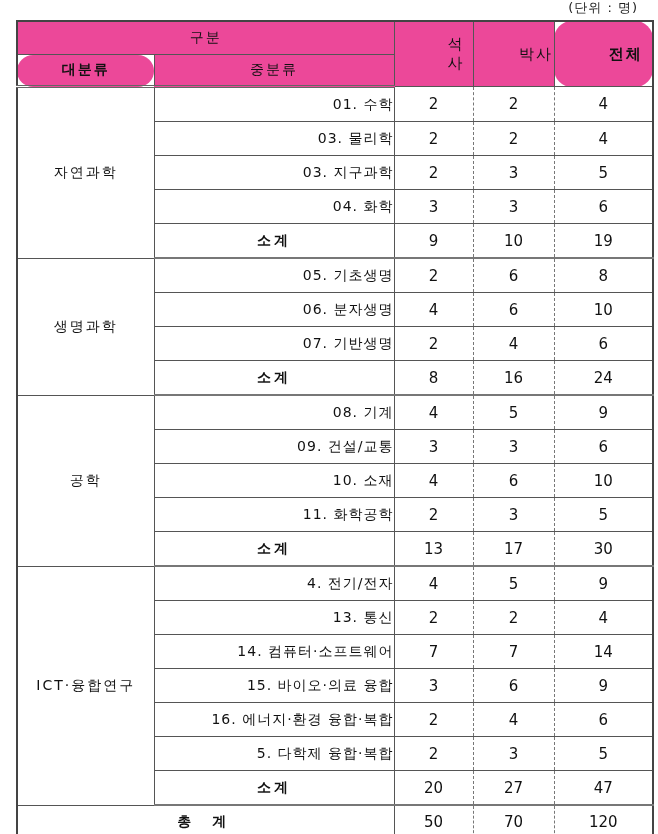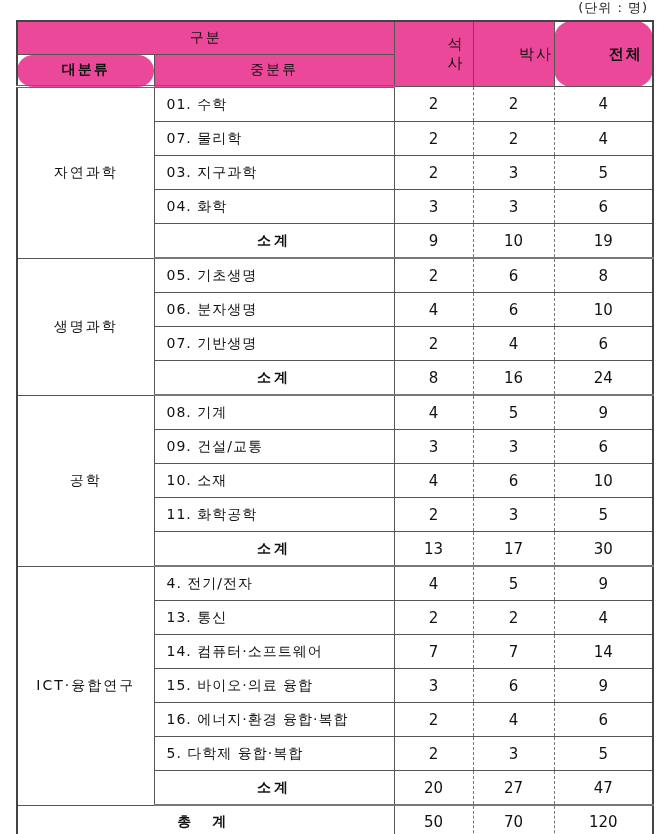--- a/index.html
+++ b/index.html
@@ -1,25 +1,25 @@
 <!DOCTYPE html>
 <html><head>
 <meta charset="utf-8">
 <style>
   html, body { margin: 0; padding: 0; background: #ffffff; }
   body { width: 658px; height: 834px; position: relative; font-family: "DejaVu Sans", "Liberation Sans", sans-serif; color: #111; overflow: hidden; }
-  .unit { position: absolute; top: 0; right: 10px; font-size: 13px; line-height: 16px; letter-spacing: 1px; color: #222; }
+  .unit { position: absolute; top: 0; right: 20px; font-size: 13px; line-height: 16px; letter-spacing: 1px; color: #222; }
   table { position: absolute; left: 16px; top: 20px; width: 636px; border-collapse: collapse; table-layout: fixed; }
   td, th { padding: 0; text-align: center; vertical-align: middle; font-size: 14px; font-weight: normal; border: 1px solid #555; }
   th { background: #ec4899; height: 32px; letter-spacing: 2px; }
   th.bold { font-weight: bold; border-radius: 18px; }
   thead tr.h2 th { border-bottom: 3px double #666; height: 30px; }
   thead th.tall { font-size: 15px; padding-left: 45px; }
   td { height: 33px; }
-  td.sub { text-align: left; padding-left: 12px; letter-spacing: 1px; }
+  td.sub { text-align: right; padding-left: 12px; letter-spacing: 1px; }
   td.subtotal-label { font-weight: bold; letter-spacing: 3px; }
   td.cat { font-weight: normal; letter-spacing: 2px; }
   td.num { font-size: 15px; }
   
   tr.item td.sub, tr.item td.num { border-bottom: 1px dashed #888; }
   td.c1 { border-right: 1px dashed #777; }
   td.c2 { border-left: 1px dashed #777; }
   tr.group-end td { border-bottom: 2px solid #777; }
   tr.total td { font-weight: normal; height: 32px; border-bottom: 2px solid #333; }
   tr.total td.total-label { font-weight: bold; letter-spacing: 8px; }
@@ -52,21 +52,21 @@
   </thead>
   <tbody id="tbody">
       <tr class="item">
         <td class="cat" rowspan="5">자연과학</td>
         <td class="sub">01. 수학</td>
         <td class="num c1">2</td>
         <td class="num c2 c1">2</td>
         <td class="num c2">4</td>
       </tr>
       <tr class="item">
-        <td class="sub">07. 물리학</td>
+        <td class="sub">03. 물리학</td>
         <td class="num c1">2</td>
         <td class="num c2 c1">2</td>
         <td class="num c2">4</td>
       </tr>
       <tr class="item">
         <td class="sub">03. 지구과학</td>
         <td class="num c1">2</td>
         <td class="num c2 c1">3</td>
         <td class="num c2">5</td>
       </tr>

